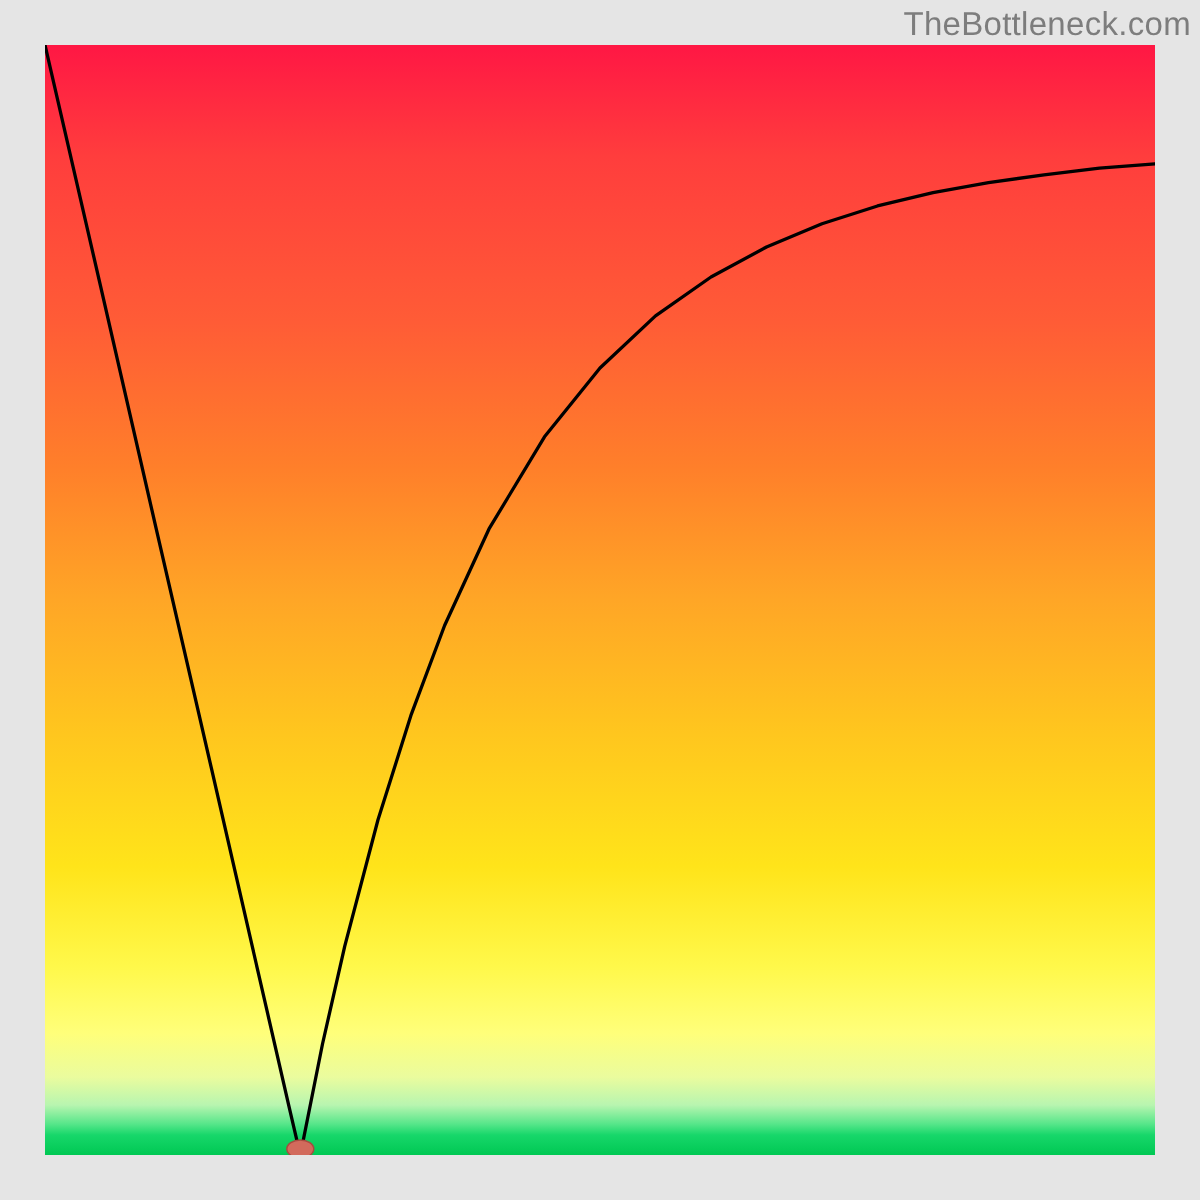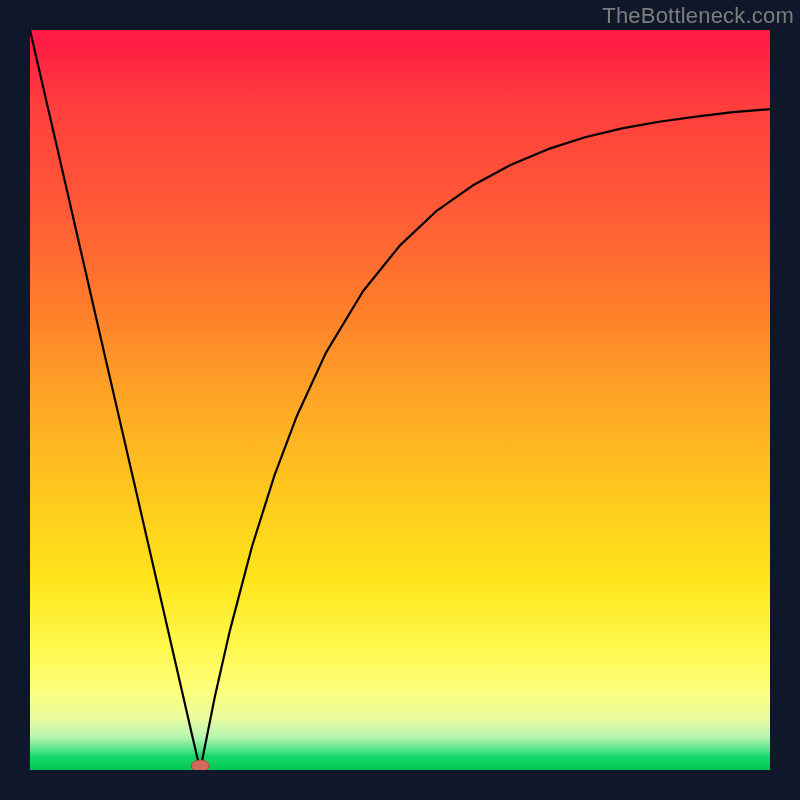--- a/index.html
+++ b/index.html
@@ -8,21 +8,21 @@
     width: 800px;
     height: 800px;
     overflow: hidden;
     font-family: Arial, Helvetica, sans-serif;
     background: #000;
   }
   .frame {
     position: relative;
     width: 800px;
     height: 800px;
-    background: #0f172a;
+    background: #e5e5e5;
   }
   .plot-area {
     position: absolute;
     left: 30px;
     top: 30px;
     width: 740px;
     height: 740px;
     
     background: linear-gradient(
       to bottom,

